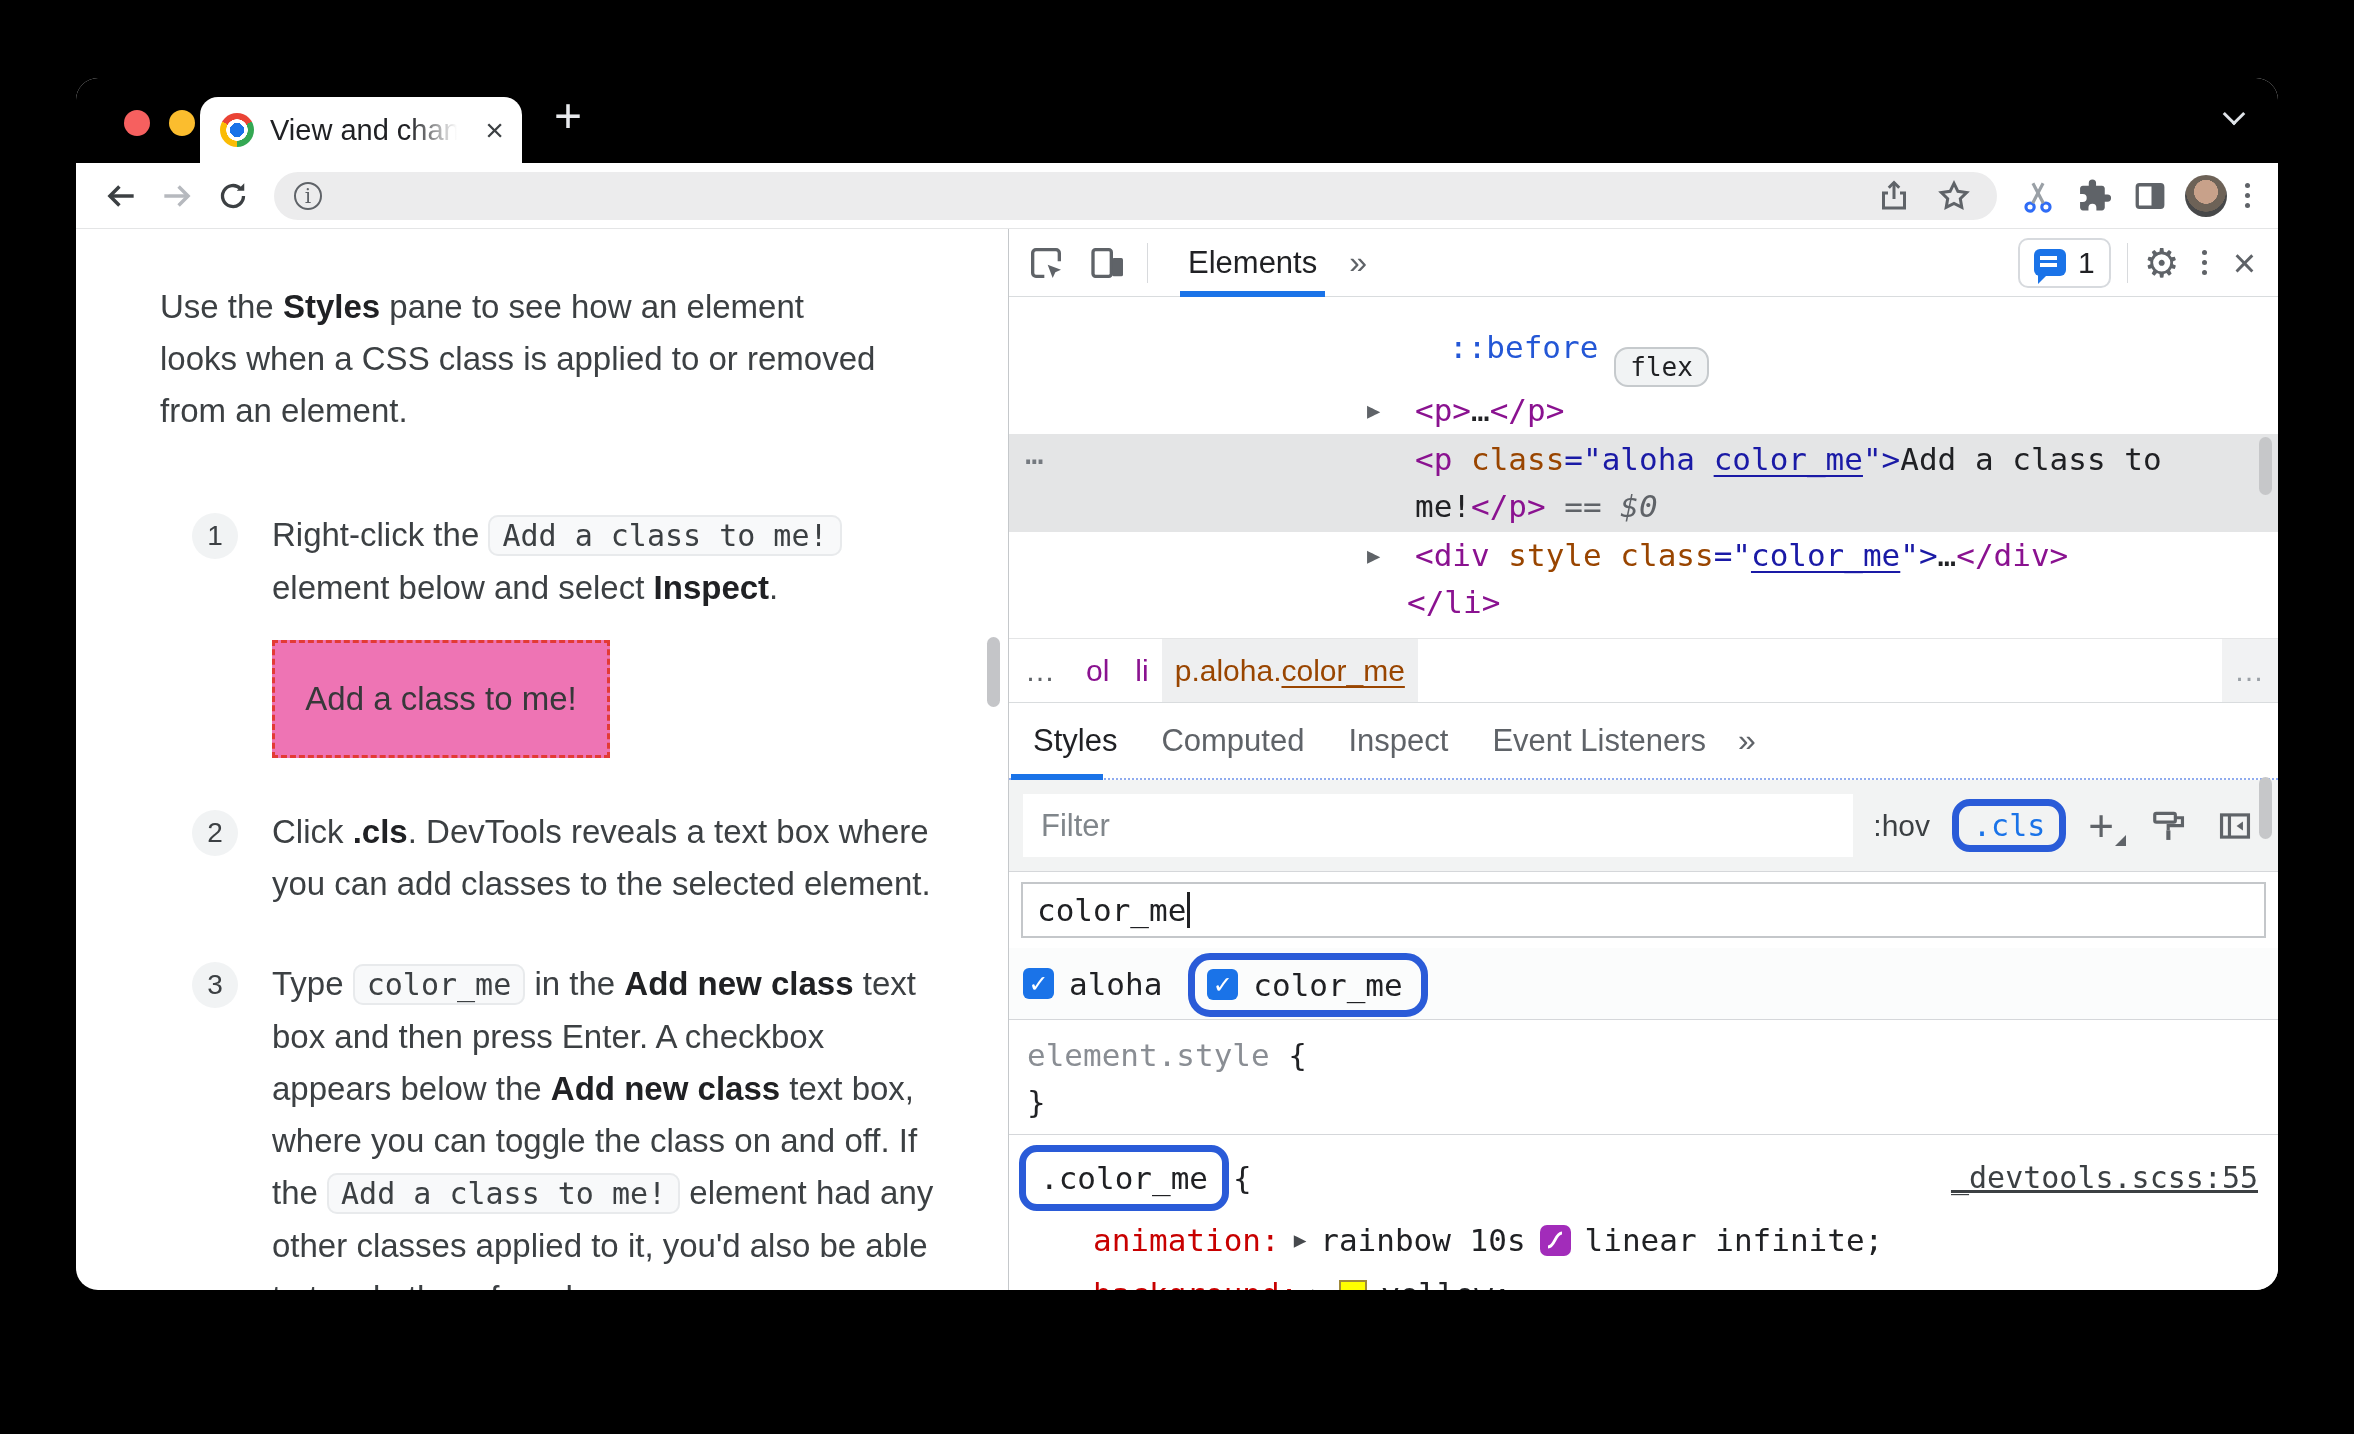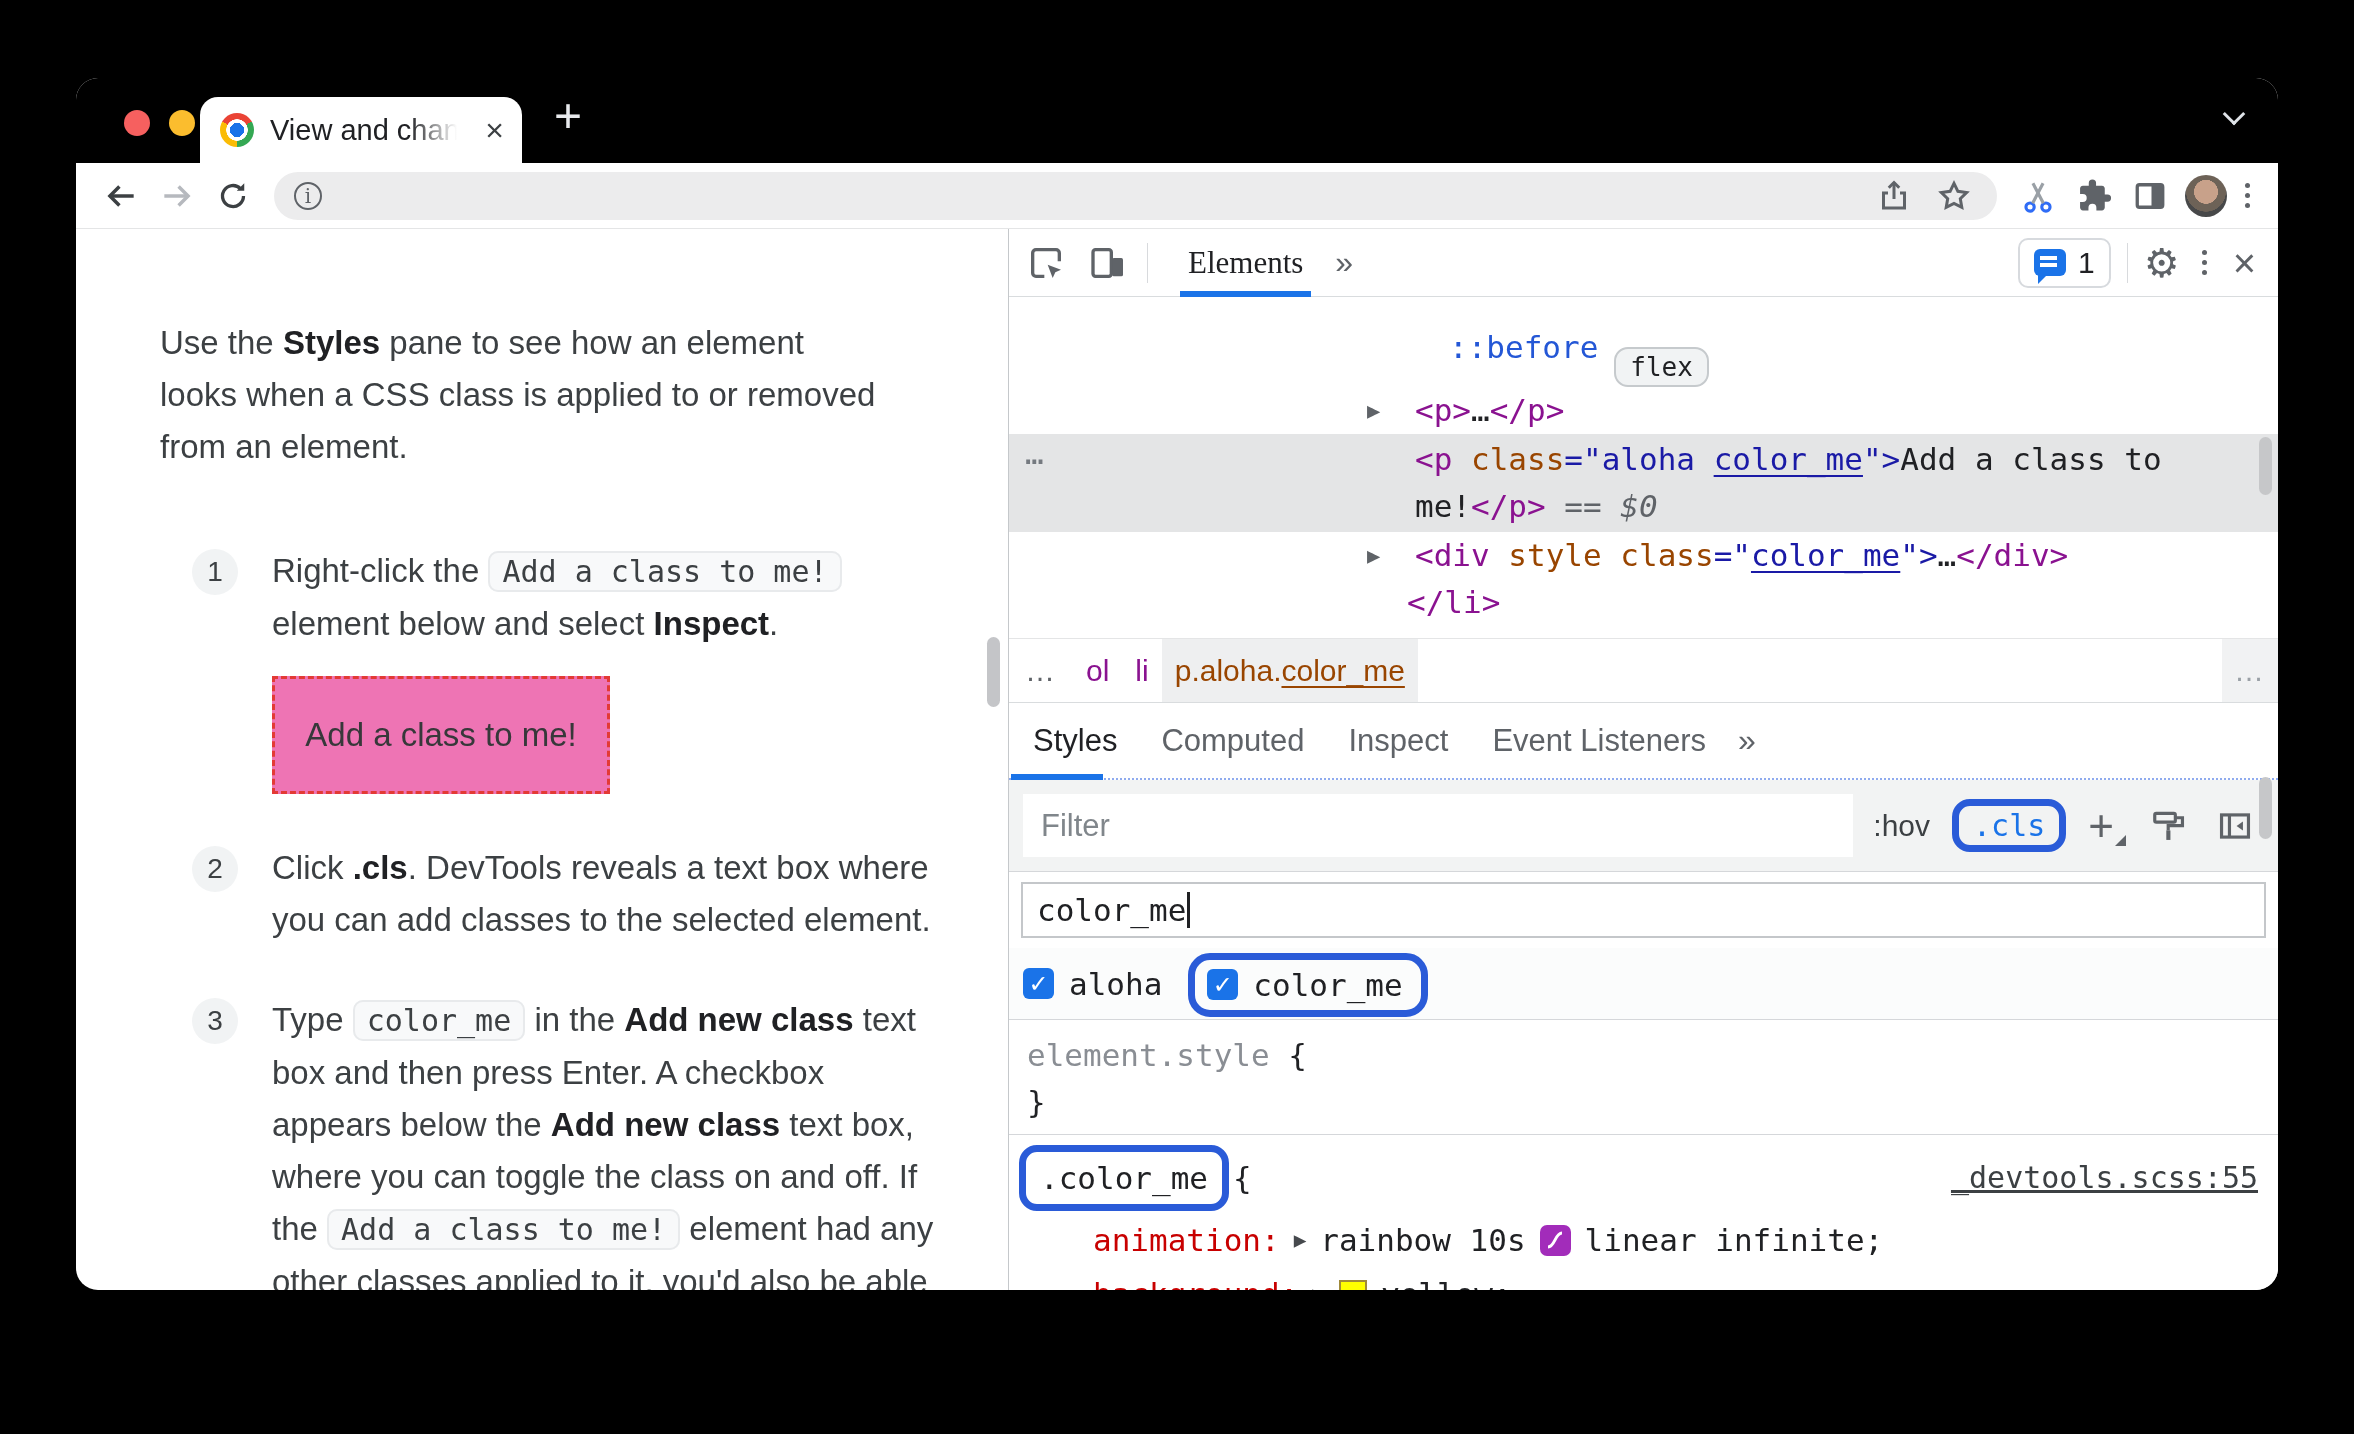--- a/index.html
+++ b/index.html
@@ -35,36 +35,36 @@
   .kebab i { width:5px; height:5px; border-radius:50%; background:#5f6368; }
   .avatar { width:42px; height:42px; border-radius:50%; flex:none;
     background: radial-gradient(circle at 50% 40%, #c8a18a 0 36%, #6d6257 37% 60%, #474849 61% 100%); }
 
   
   .content { flex:1; display:flex; min-height:0; }
 
   
   .docpane { width:932px; flex:none; position:relative; overflow:hidden; padding:52px 60px 0 84px; color:#3c4043; font-size:33px; line-height:52px; }
   .docpane b { color:#202124; }
-  .intro { width:716px;margin-top:36px; }
+  .intro { width:716px; }
   code.chip { font-family:"DejaVu Sans Mono", monospace; font-size:30px; background:#f8f9fa; border:2px solid #e8eaec; border-radius:10px; padding:1px 12px; color:#3c4043; white-space:nowrap; }
   .step { display:flex; gap:34px; margin-left:32px; margin-top:48px; }
   .step.first { margin-top:72px; }
   .stepnum { width:46px; height:46px; border-radius:50%; background:#f1f3f4; color:#3c4043; font-size:28px; display:flex; align-items:center; justify-content:center; flex:none; margin-top:4px; }
   .steptext { width:668px; }
   .demobox { margin-top:26px; width:338px; height:118px; background:#ee74b4; border:3px dashed #e33a35; display:flex; align-items:center; justify-content:center; font-size:33px; color:#37383a; }
   .doc-scroll { position:absolute; right:8px; top:408px; width:13px; height:70px; border-radius:7px; background:#c4c5c8; }
 
   
   .devtools { flex:1; border-left:1px solid #c5c8cb; display:flex; flex-direction:column; position:relative; background:#fff; min-width:0; }
   .dtmono { font-family:"DejaVu Sans Mono", monospace; }
 
   .dt-toolbar { height:68px; flex:none; display:flex; align-items:center; padding:0 18px 0 14px; gap:16px; border-bottom:1px solid #d9dcde; }
   .dt-sep { width:1px; height:40px; background:#d8dadd; flex:none; }
-  .dt-tab { position:relative; height:68px; display:flex; align-items:center; padding:16px 10px; margin-left:14px;font-family:Liberation Serif, serif; }
+  .dt-tab { position:relative; height:68px; display:flex; align-items:center; padding:16px 10px; margin-left:14px; }
   .dt-tab .lbl { font-size:31px; color:#202124; }
   .dt-tab .under { position:absolute; left:2px; right:2px; bottom:0; height:6px; background:#1a73e8; }
   .dt-more { font-size:32px; color:#5f6368; padding:0 6px; }
   .dt-spacer { flex:1; }
   .badgebtn { display:flex; align-items:center; gap:12px; border:2px solid #d7dade; border-radius:10px; padding:6px 14px; }
   .bubble { width:32px; height:27px; background:#1a73e8; border-radius:6px; position:relative; }
   .bubble::before { content:""; position:absolute; left:6px; top:7px; width:17px; height:3.5px; background:#fff; box-shadow:0 7px 0 #fff; }
   .bubble::after { content:""; position:absolute; left:4px; bottom:-8px; border:5px solid transparent; border-top-color:#1a73e8; border-left-color:#1a73e8; }
   .badgecount { font-size:30px; color:#202124; }
   .gear { font-size:40px; color:#5f6368; line-height:1; }

